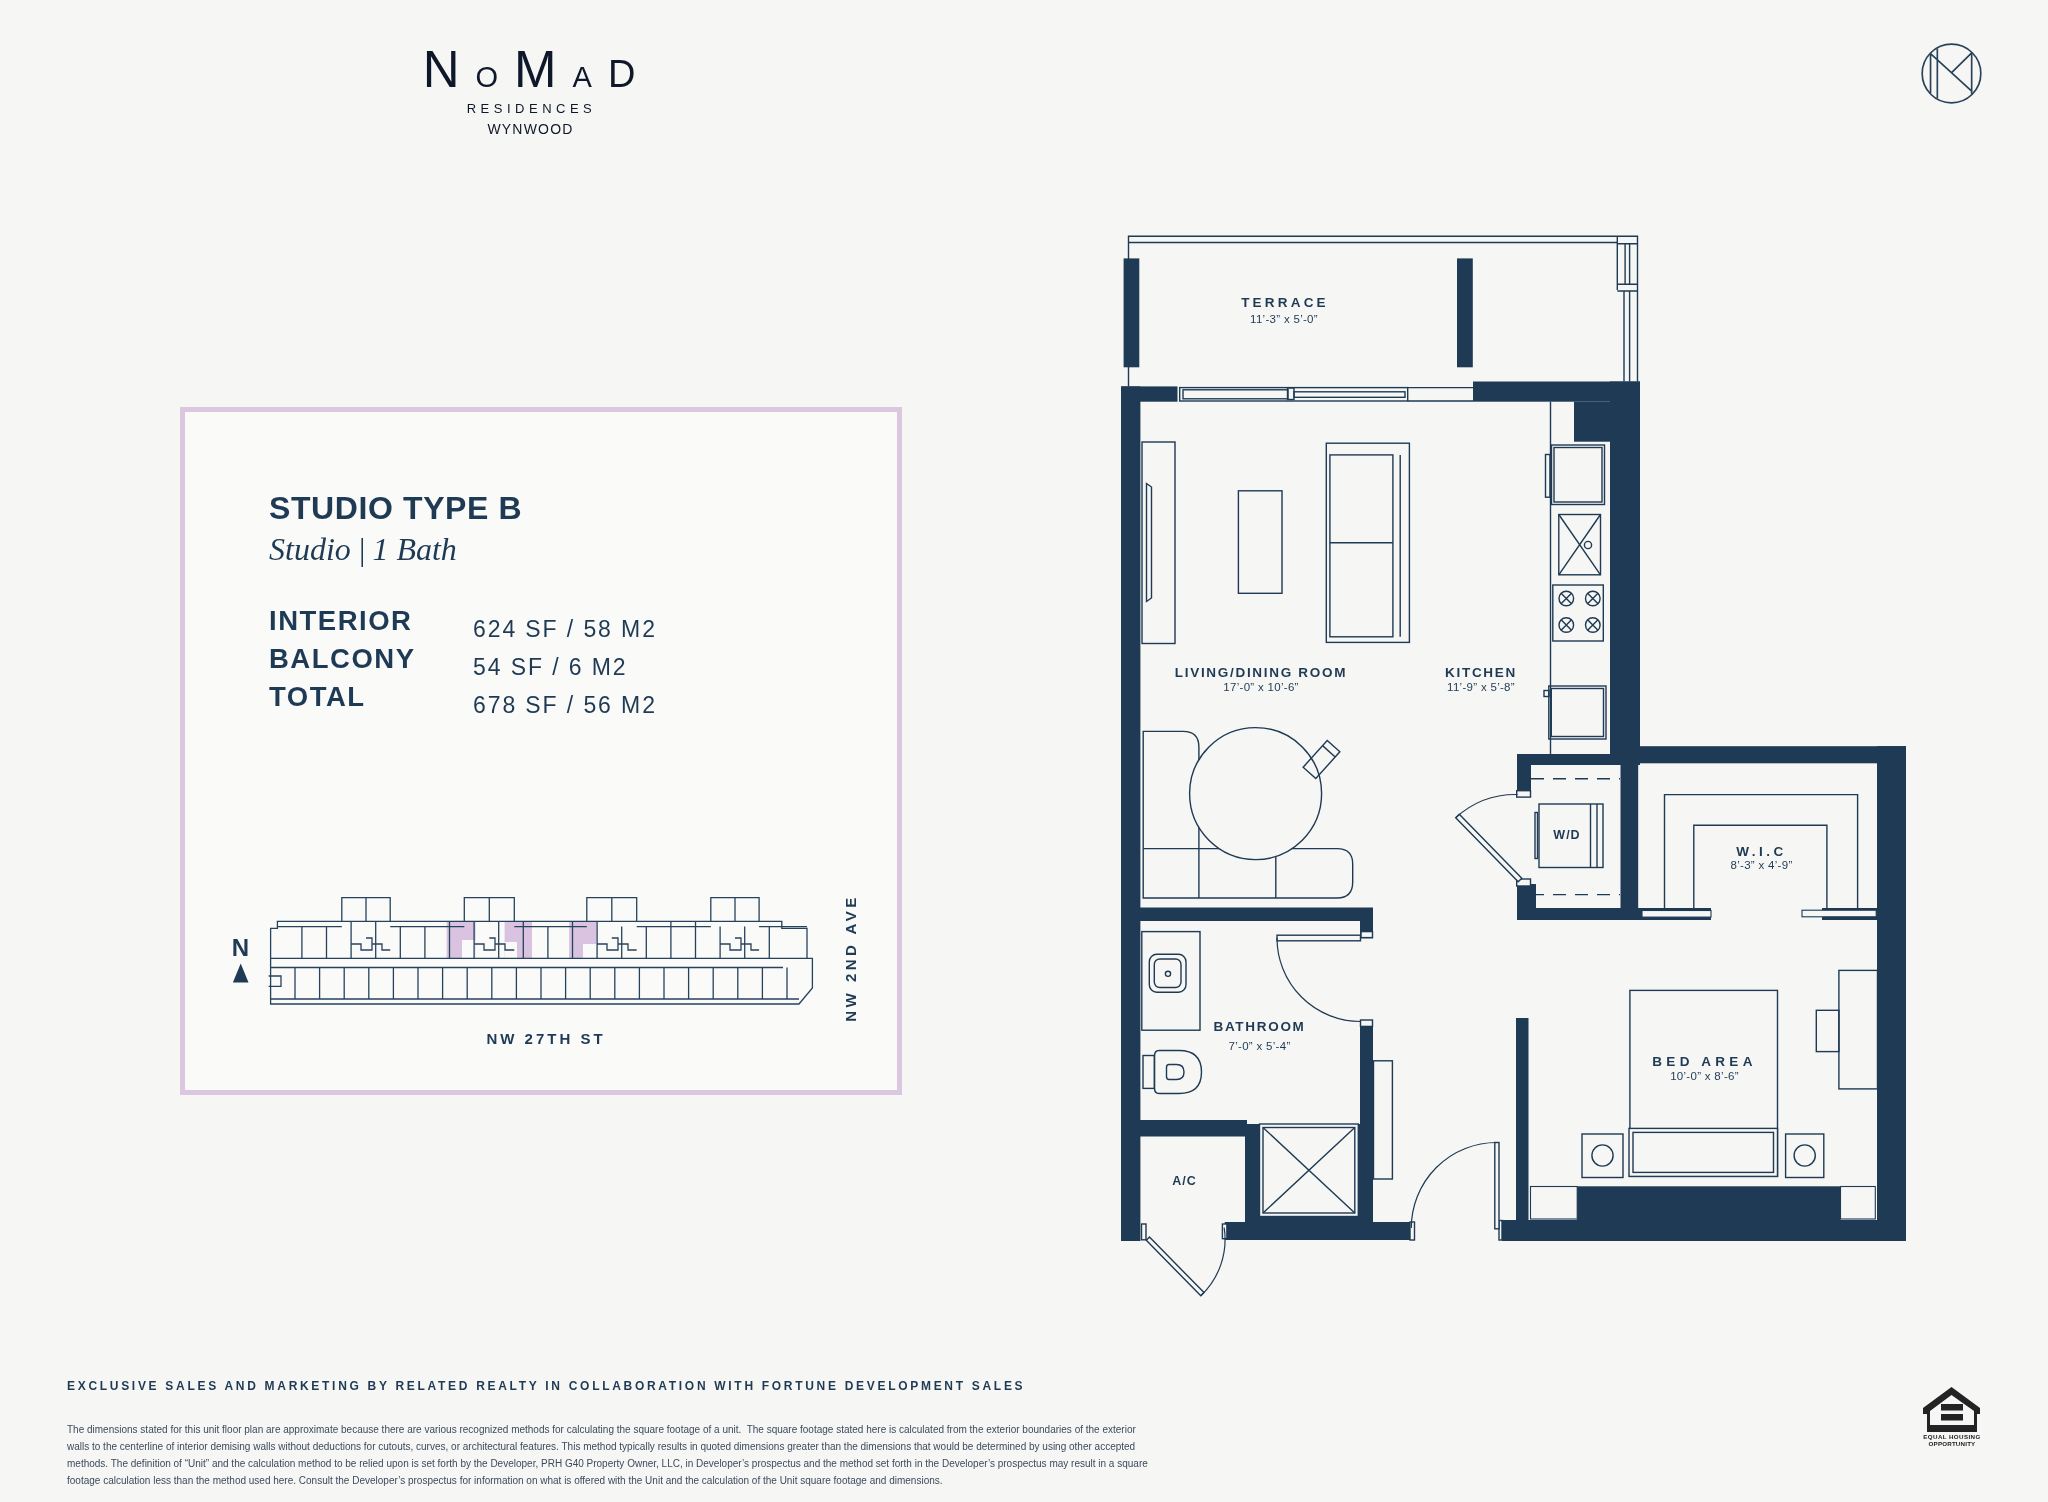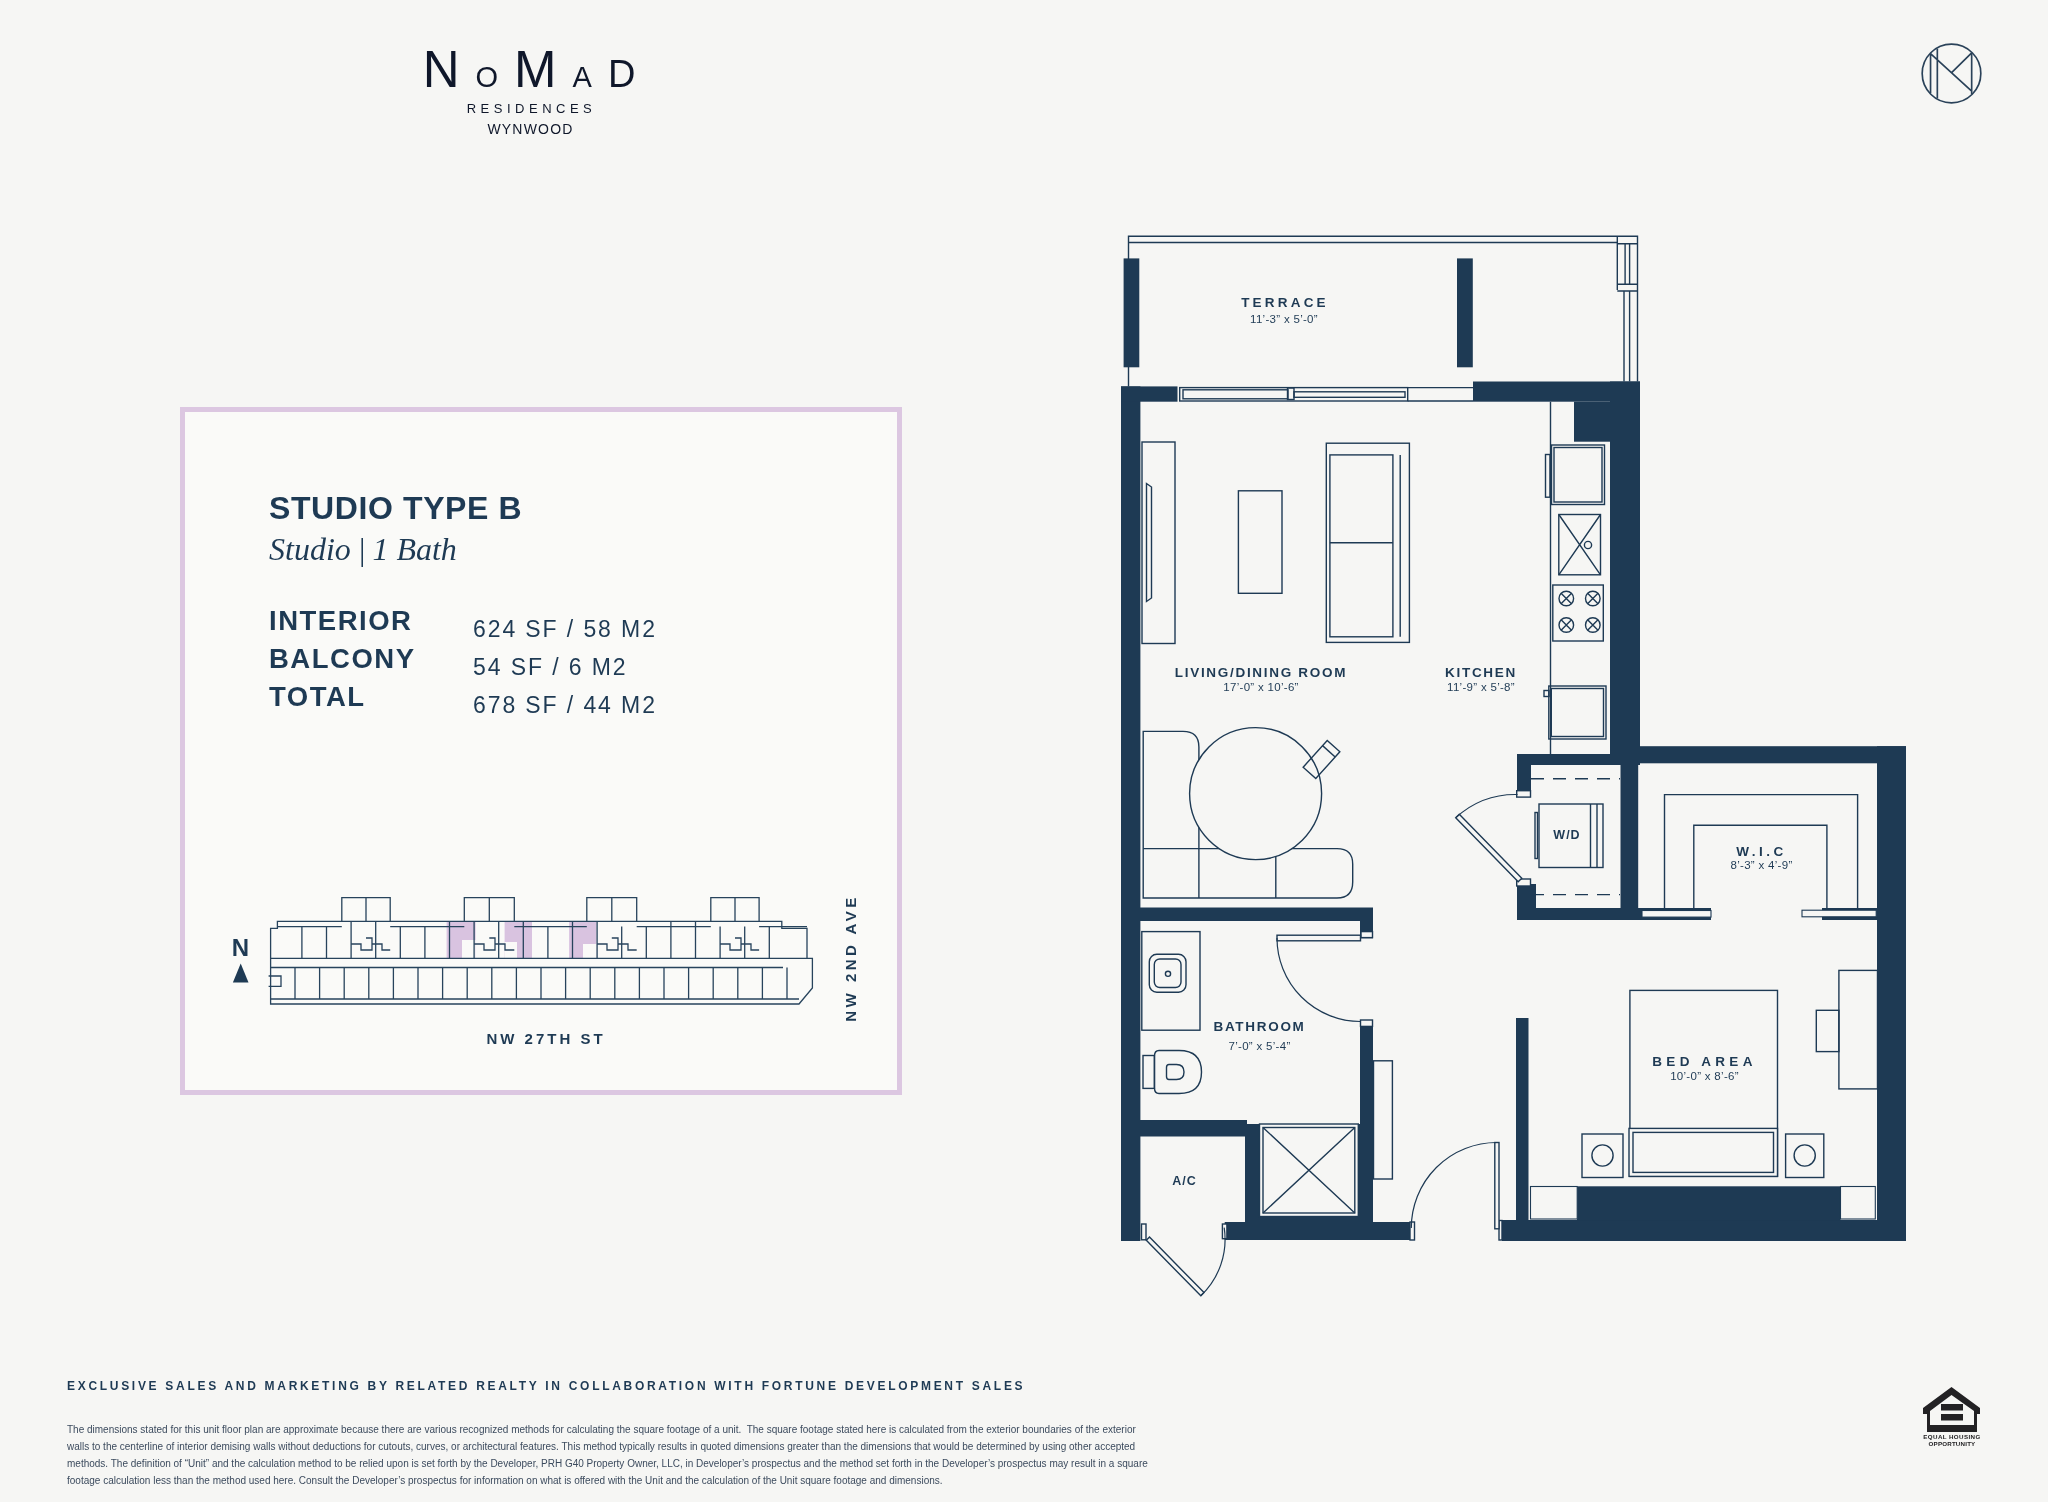--- a/index.html
+++ b/index.html
@@ -27,21 +27,21 @@
 <div class="navy" style="position:absolute;left:269px;top:531px;font-size:32px;font-family:'Liberation Serif',serif;font-style:italic;">Studio | 1 Bath</div>
 
 <div class="navy" style="position:absolute;left:269px;top:602px;font-size:27.5px;line-height:38px;">
   <div><span style="font-weight:bold;letter-spacing:1.5px;">INTERIOR</span></div>
   <div><span style="font-weight:bold;letter-spacing:1.5px;">BALCONY</span></div>
   <div><span style="font-weight:bold;letter-spacing:1.5px;">TOTAL</span></div>
 </div>
 <div class="navy" style="position:absolute;left:473px;top:602px;font-size:23px;line-height:38px;letter-spacing:1.9px;margin-top:8px;">
   <div>624 SF / 58 M2</div>
   <div>54 SF / 6 M2</div>
-  <div>678 SF / 44 M2</div>
+  <div>678 SF / 56 M2</div>
 </div>
 
 <svg id="siteplan" style="position:absolute;left:0;top:0;" width="2048" height="1502" viewBox="0 0 2048 1502" fill="none" stroke="#27435c" stroke-width="1.3">
 
   <g fill="#d9c3e0" stroke="none">
     <rect x="446.6" y="921.3" width="29" height="36.7"></rect>
     <rect x="504.6" y="921.3" width="27.4" height="36.7"></rect>
     <rect x="569.1" y="921.3" width="27.3" height="36.7"></rect>
     <rect x="462" y="940" width="13.6" height="18" fill="#fafaf8"></rect>
     <rect x="504.6" y="942" width="12.4" height="16" fill="#fafaf8"></rect>

